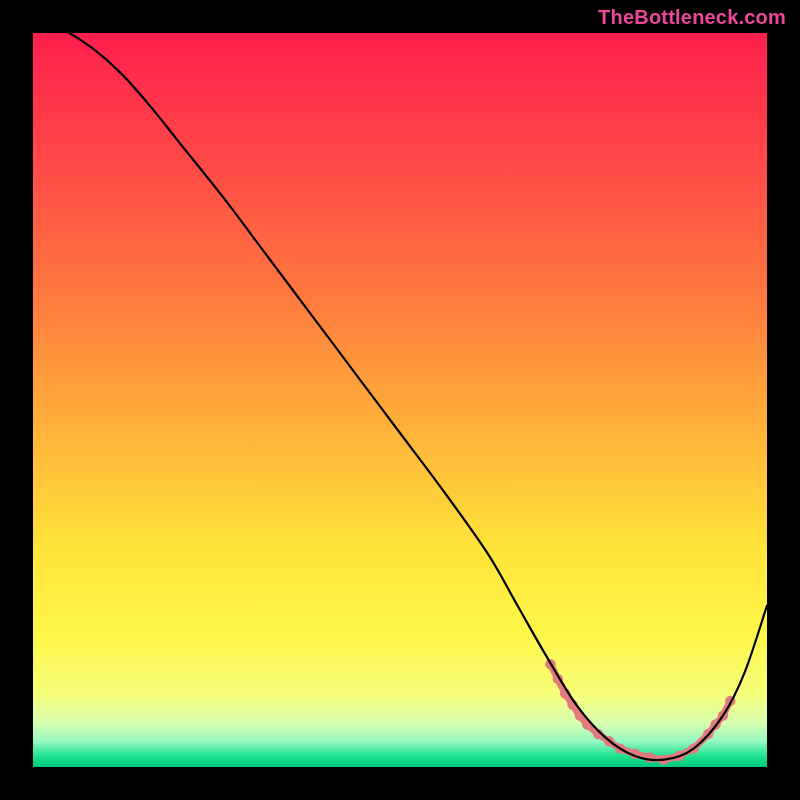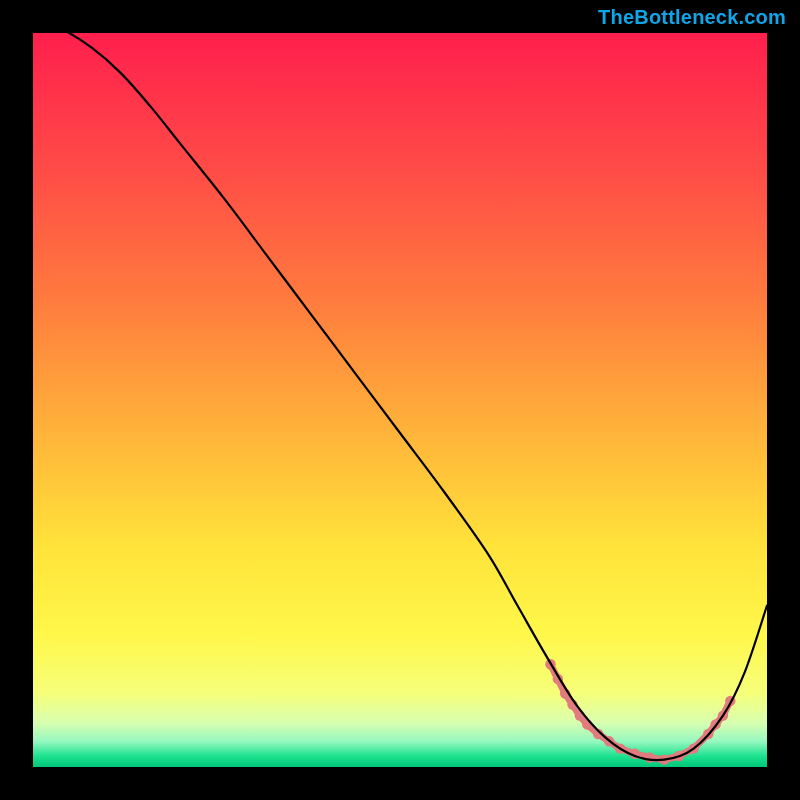--- a/index.html
+++ b/index.html
@@ -14,21 +14,21 @@
   .stage {
     position: relative;
     width: 800px;
     height: 800px;
     background: #000;
   }
   .watermark {
     position: absolute;
     top: 6px;
     right: 14px;
-    color: #0ea5e9;
+    color: #ec4899;
     font-size: 20px;
     font-weight: 600;
     letter-spacing: 0.2px;
     user-select: none;
   }
   svg.chart {
     position: absolute;
     left: 33px;
     top: 33px;
     width: 734px;

